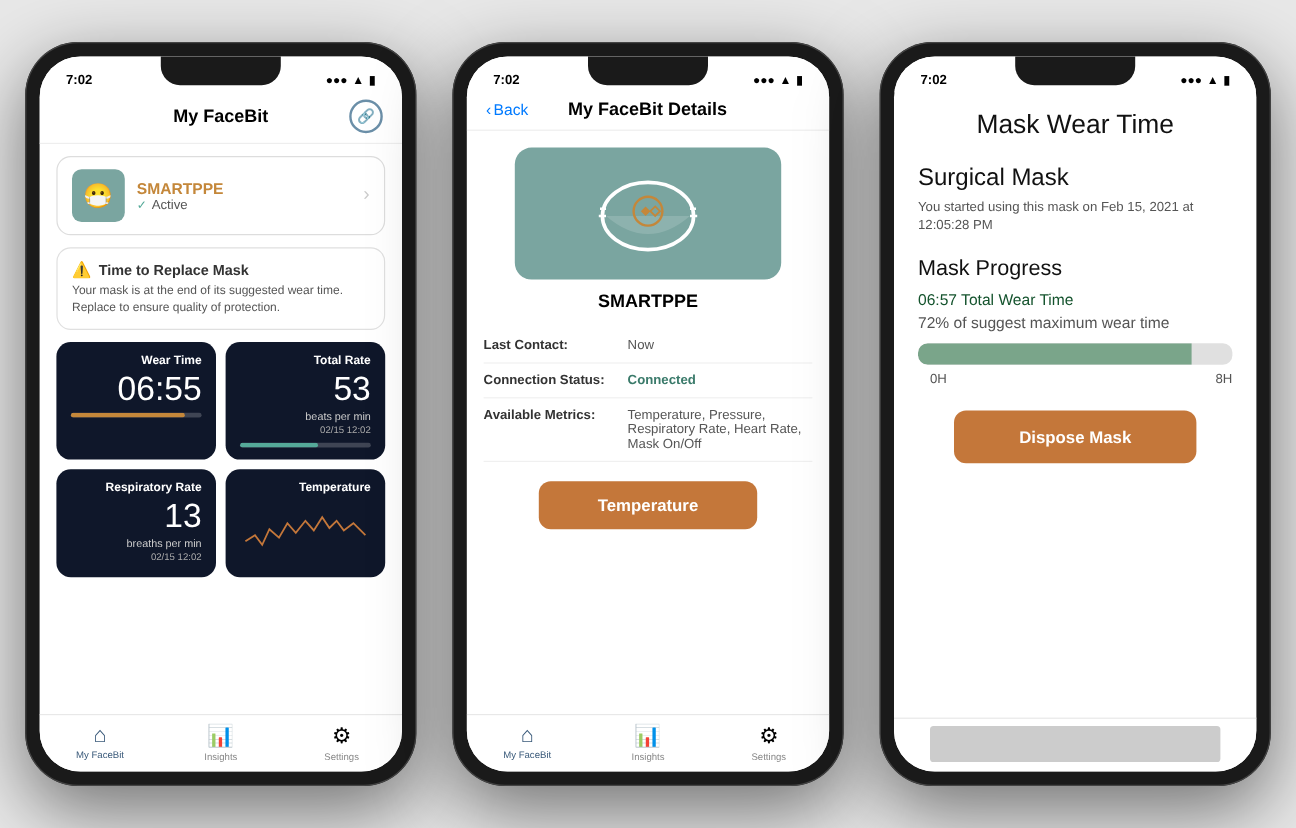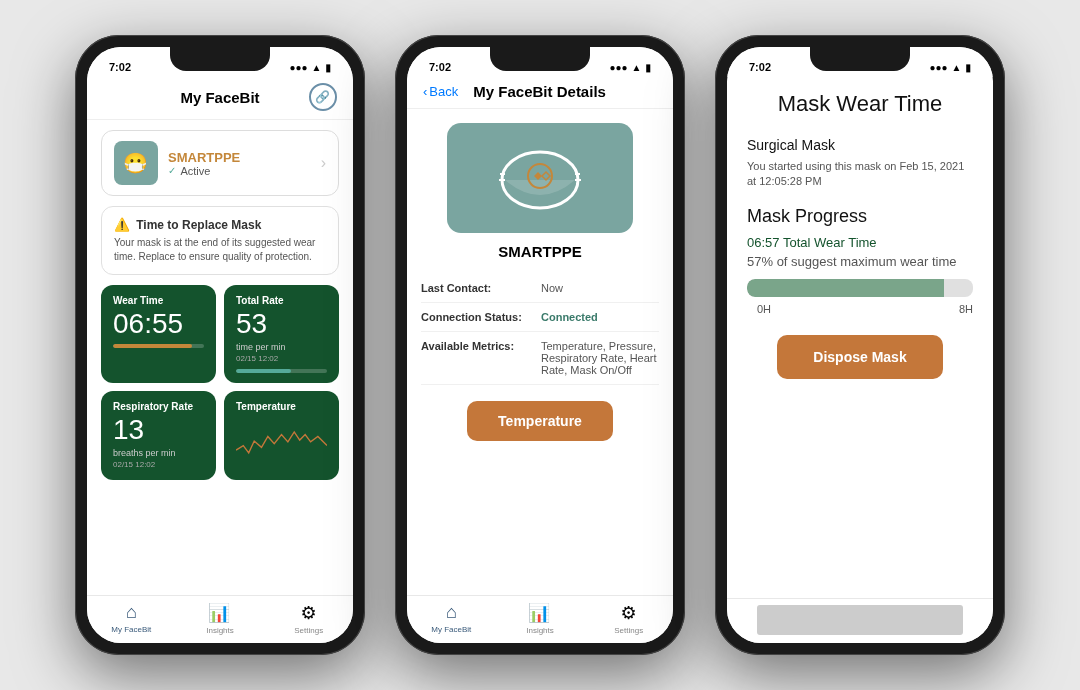--- a/index.html
+++ b/index.html
@@ -10,21 +10,21 @@
       display: flex;
       align-items: center;
       justify-content: center;
       gap: 30px;
       font-family: -apple-system, BlinkMacSystemFont, 'Helvetica Neue', sans-serif;
       overflow: hidden;
     }
 
     
     .phone {
-      width: 290px;
+      width: 326px;
       height: 620px;
       background: #1a1a1a;
       border-radius: 44px;
       padding: 12px;
       box-shadow: 0 20px 60px rgba(0,0,0,0.5), inset 0 0 0 1px #444;
       position: relative;
       display: flex;
       flex-direction: column;
     }
     .phone-screen {
@@ -146,24 +146,25 @@
     .warning-icon { font-size: 13px; }
     .warning-text { font-size: 10px; color: #555; margin-top: 4px; line-height: 1.4; }
 
     .metrics-grid {
       display: grid;
       grid-template-columns: 1fr 1fr;
       gap: 8px;
       margin: 0 14px;
     }
     .metric-card {
-      background: #14532d;
+      background: #0f172a;
       border-radius: 12px;
       padding: 10px 12px;
       color: #fff;
+      text-align: right;
     }
     .metric-label { font-size: 10px; font-weight: 600; margin-bottom: 4px; }
     .metric-value { font-size: 28px; font-weight: 300; line-height: 1; }
     .metric-unit { font-size: 9px; color: #ccc; margin-top: 4px; }
     .metric-date { font-size: 8px; color: #aaa; margin-top: 2px; }
     .metric-bar-container { margin-top: 6px; background: rgba(255,255,255,0.2); border-radius: 3px; height: 4px; overflow: hidden; }
     .metric-bar { height: 100%; background: #c4873a; border-radius: 3px; }
     .metric-bar.green { background: #5a9; }
 
     .temp-chart {
@@ -203,21 +204,21 @@
       padding: 12px;
       font-size: 14px;
       font-weight: 600;
       text-align: center;
       cursor: pointer;
     }
 
     
     .p3-content { padding: 14px 20px; }
     .p3-title { font-size: 22px; font-weight: 300; text-align: center; margin-bottom: 20px; color: #111; }
-    .p3-section-title { font-size: 14px; font-weight: 400; color: #111; margin-bottom: 6px; }
+    .p3-section-title { font-size: 20px; font-weight: 400; color: #111; margin-bottom: 6px; }
     .p3-subtitle { font-size: 11px; color: #555; margin-bottom: 16px; line-height: 1.4; }
     .p3-progress-title { font-size: 18px; font-weight: 400; color: #111; margin-bottom: 8px; }
     .p3-wear-time { font-size: 13px; color: #14532d; margin-bottom: 4px; }
     .p3-pct { font-size: 13px; color: #555; margin-bottom: 10px; }
     .progress-bar-container {
       background: #e0e0e0;
       border-radius: 8px;
       height: 18px;
       overflow: hidden;
       margin-bottom: 6px;
@@ -315,21 +316,21 @@
           <div class="metric-label">Wear Time</div>
           <div class="metric-value">06:55</div>
           <div class="metric-bar-container">
             <div class="metric-bar" style="width:87%"></div>
           </div>
         </div>
 
         <div class="metric-card">
           <div class="metric-label">Total Rate</div>
           <div class="metric-value">53</div>
-          <div class="metric-unit">time per min</div>
+          <div class="metric-unit">beats per min</div>
           <div class="metric-date">02/15 12:02</div>
           <div class="metric-bar-container">
             <div class="metric-bar green" style="width:60%"></div>
           </div>
         </div>
 
         <div class="metric-card">
           <div class="metric-label">Respiratory Rate</div>
           <div class="metric-value">13</div>
           <div class="metric-unit">breaths per min</div>
@@ -442,21 +443,21 @@
         <span>▮</span>
       </div>
     </div>
     <div class="screen-content">
       <div class="p3-content">
         <div class="p3-title">Mask Wear Time</div>
         <div class="p3-section-title">Surgical Mask</div>
         <div class="p3-subtitle">You started using this mask on Feb 15, 2021 at 12:05:28 PM</div>
         <div class="p3-progress-title">Mask Progress</div>
         <div class="p3-wear-time">06:57 Total Wear Time</div>
-        <div class="p3-pct">57% of suggest maximum wear time</div>
+        <div class="p3-pct">72% of suggest maximum wear time</div>
         <div class="progress-bar-container">
           <div class="progress-bar-fill"></div>
         </div>
         <div class="progress-labels">
           <span>0H</span>
           <span>8H</span>
         </div>
         <button class="dispose-btn">Dispose Mask</button>
       </div>
     </div>

